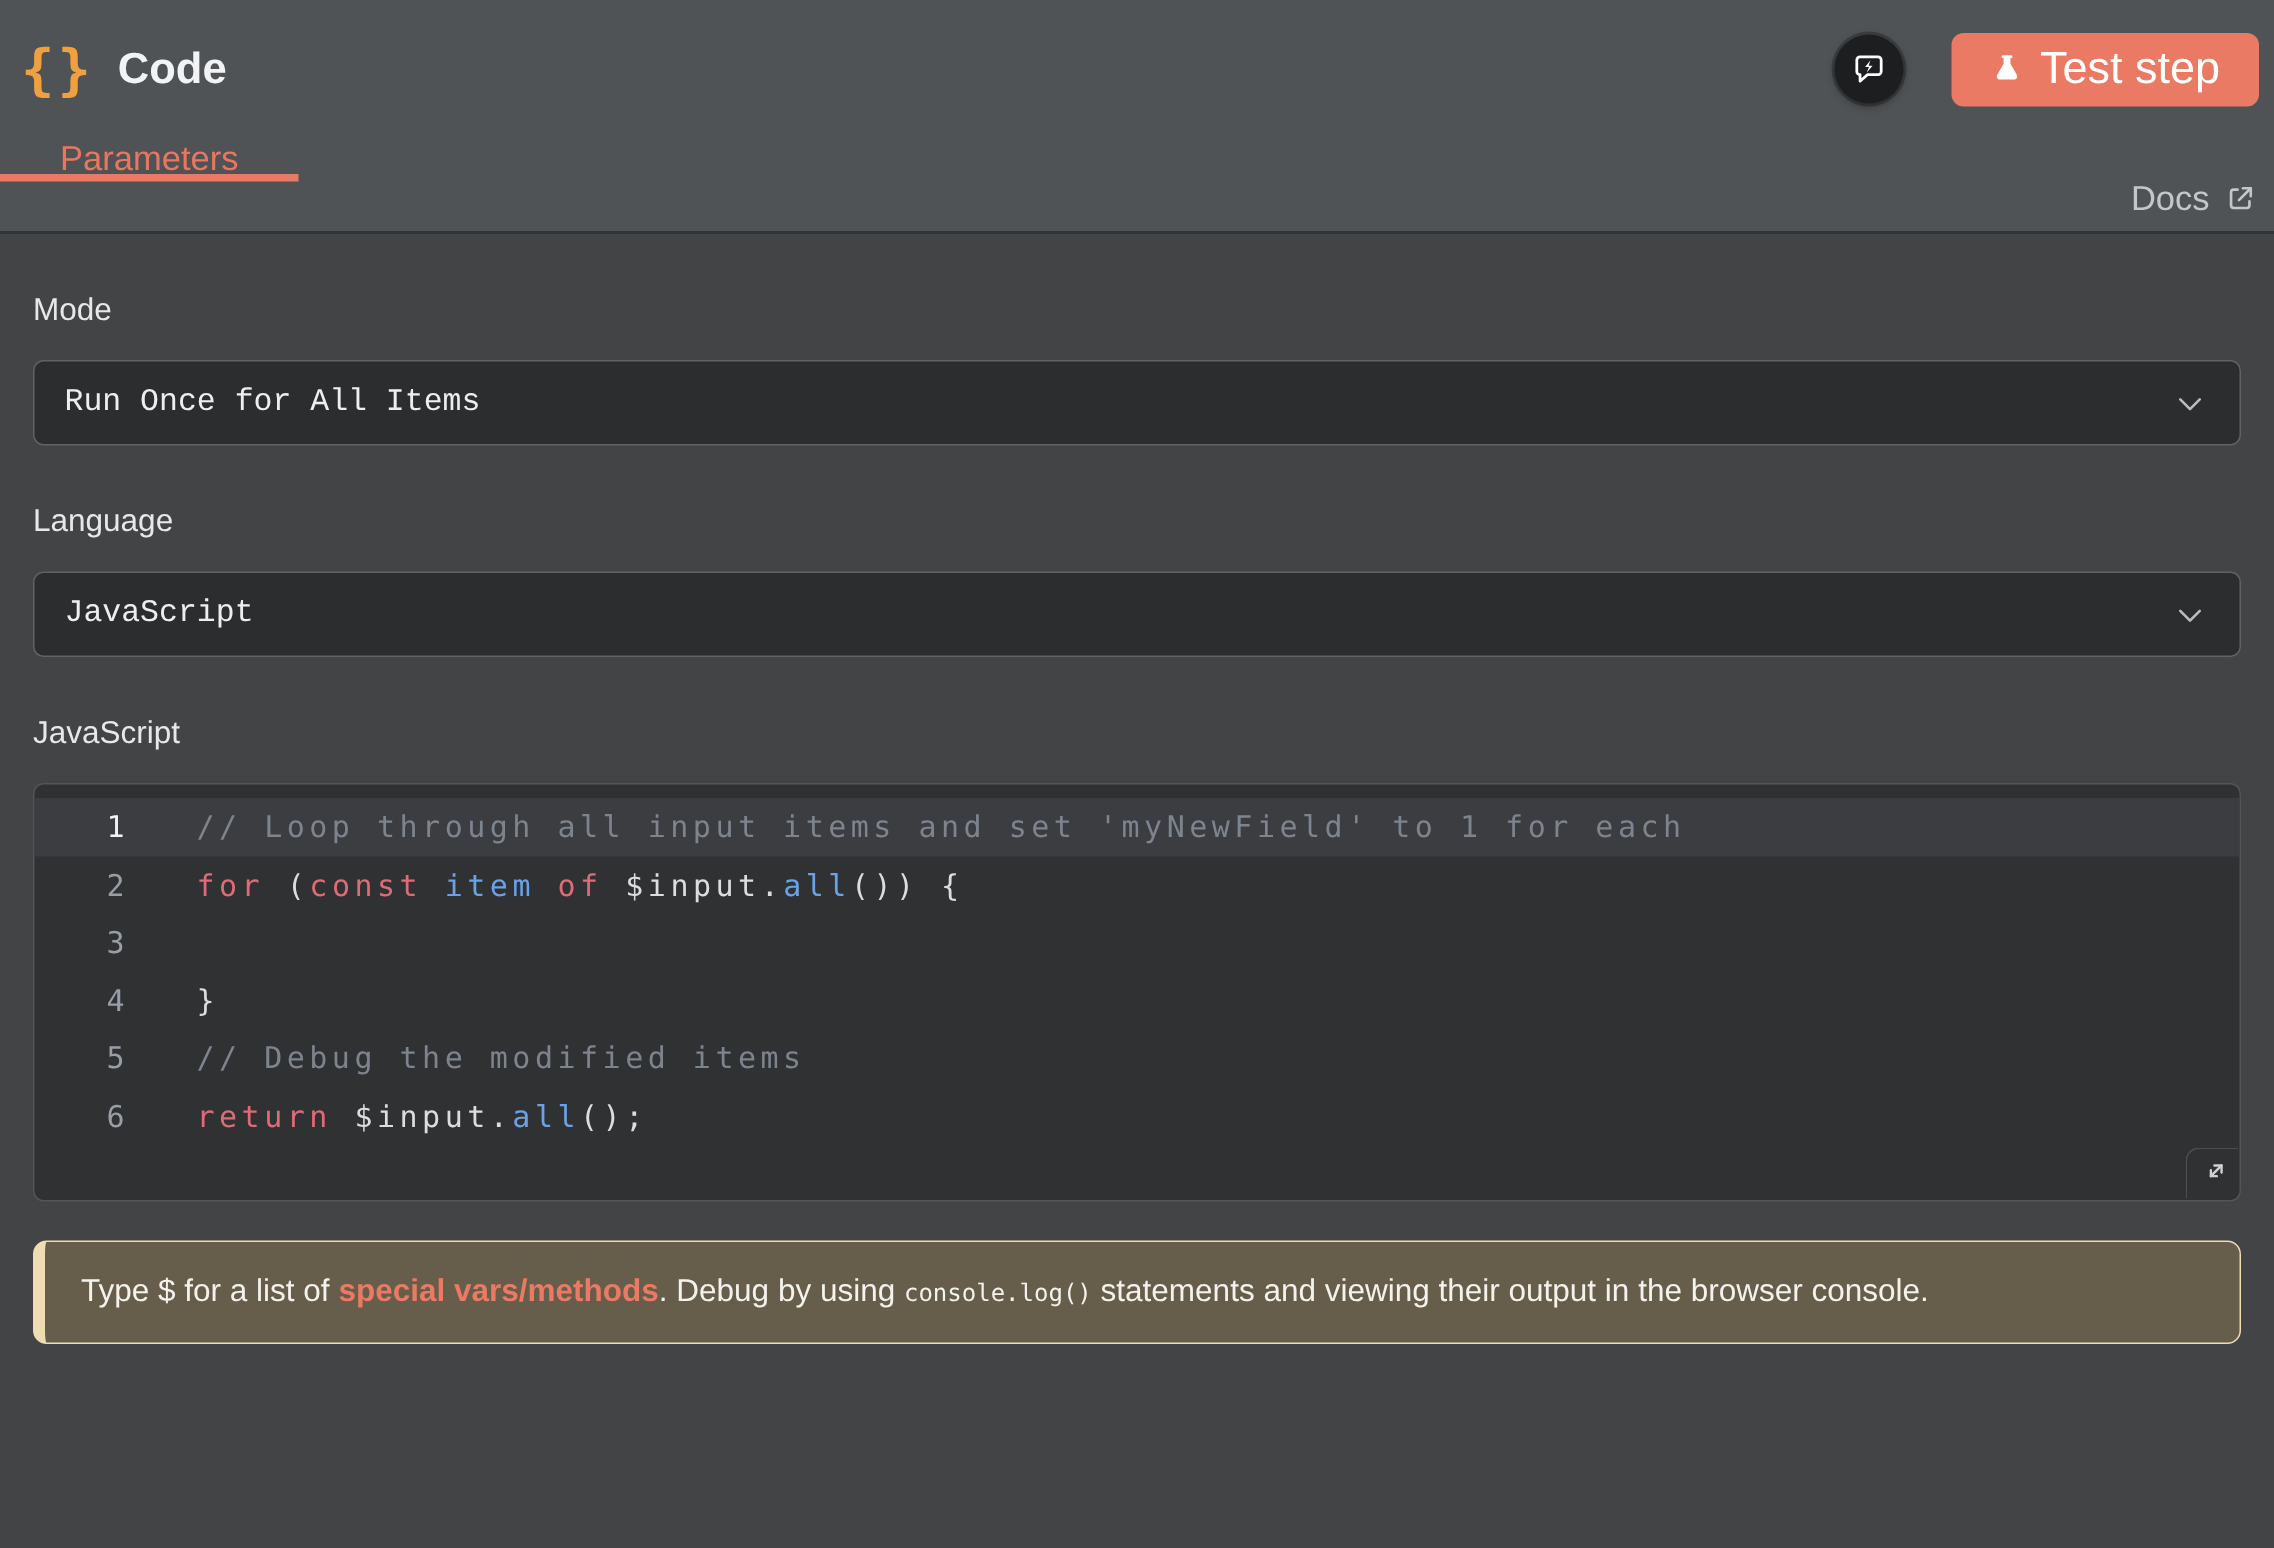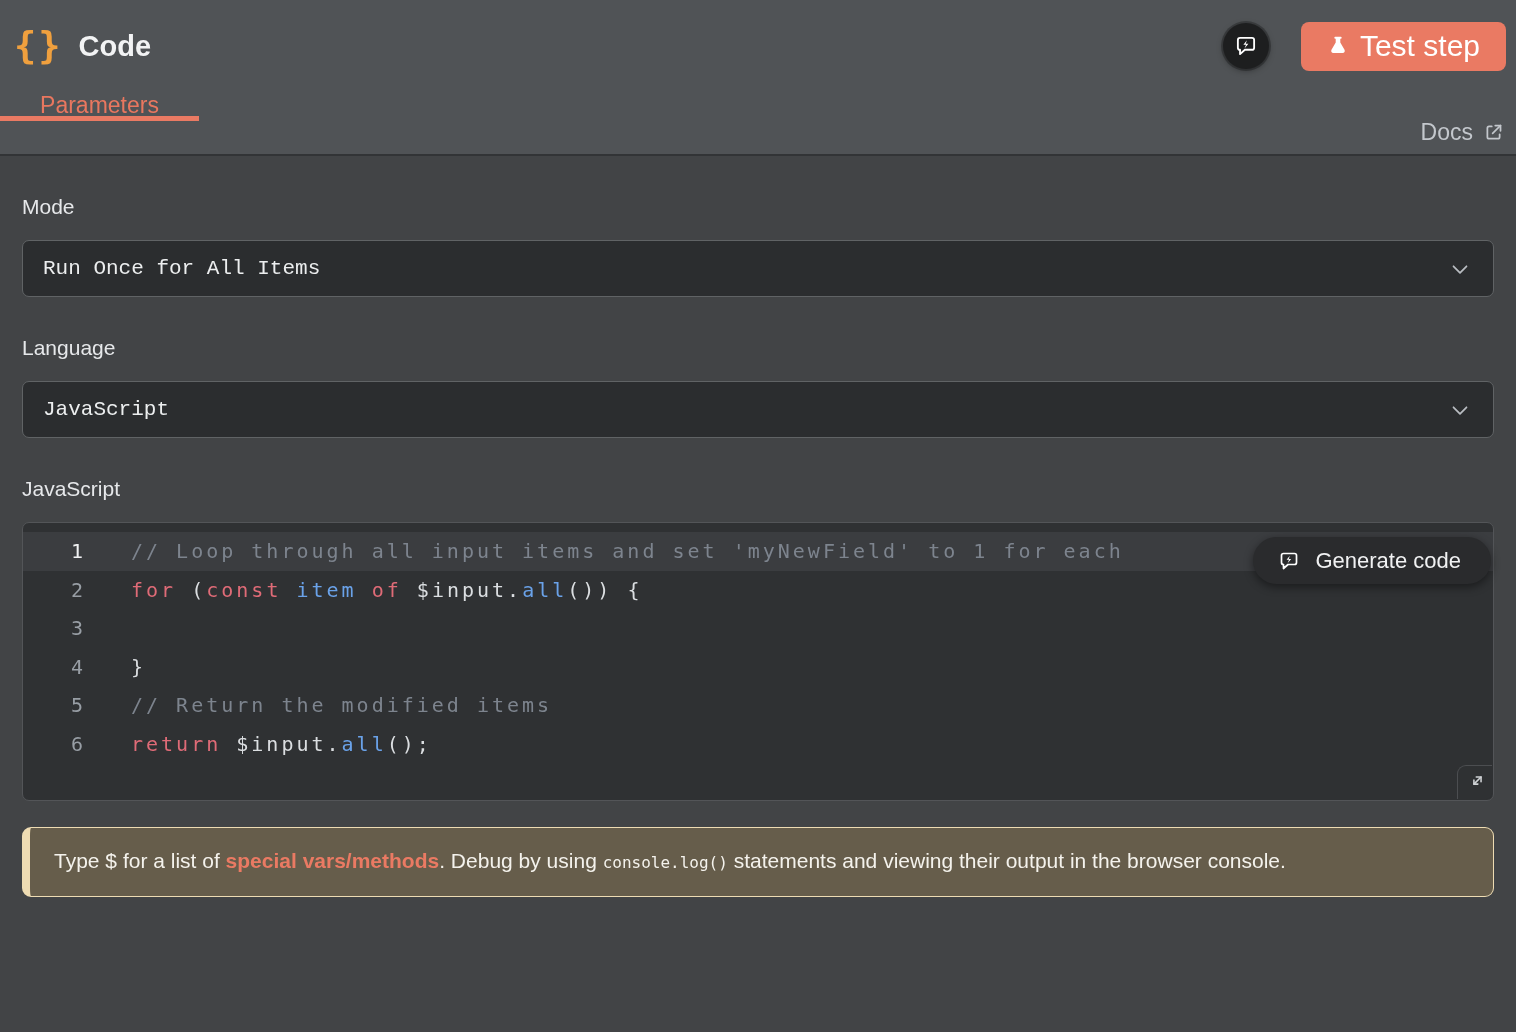--- a/index.html
+++ b/index.html
@@ -136,42 +136,33 @@
 
   <div class="field-label">JavaScript</div>
 
   <div class="editor-wrap">
     <div class="editor">
       <div>
           <div class="code-line active"><span class="gutter-num">1</span><span class="line-content"><span class="tok-comment">// Loop through all input items and set 'myNewField' to 1 for each</span></span></div>
           <div class="code-line"><span class="gutter-num">2</span><span class="line-content"><span class="tok-kw">for</span><span class="tok-plain"> (</span><span class="tok-kw">const</span><span class="tok-plain"> </span><span class="tok-var">item</span><span class="tok-plain"> </span><span class="tok-kw">of</span><span class="tok-plain"> $input.</span><span class="tok-var">all</span><span class="tok-plain">()) {</span></span></div>
           <div class="code-line"><span class="gutter-num">3</span></div>
           <div class="code-line"><span class="gutter-num">4</span><span class="line-content"><span class="tok-plain">}</span></span></div>
-          <div class="code-line"><span class="gutter-num">5</span><span class="line-content"><span class="tok-comment">// Return the modified items</span></span></div>
+          <div class="code-line"><span class="gutter-num">5</span><span class="line-content"><span class="tok-comment">// Debug the modified items</span></span></div>
           <div class="code-line"><span class="gutter-num">6</span><span class="line-content"><span class="tok-kw">return</span><span class="tok-plain"> $input.</span><span class="tok-var">all</span><span class="tok-plain">();</span></span></div>
         </div>
       <button class="expand-btn">
         <span>
           <svg width="19" height="19" viewBox="0 0 24 24" fill="none" stroke="#cfd2d5" stroke-width="2" stroke-linecap="round" stroke-linejoin="round">
             <path d="M13 5h6v6"></path>
             <path d="M19 5l-9 9"></path>
             <path d="M10 9v5h5"></path>
           </svg>
         </span>
       </button>
     </div>
 
-    <button class="generate-btn">
-      <span>
-        <svg width="24" height="24" viewBox="0 0 24 24" fill="none" stroke="#ffffff" stroke-width="1.7" stroke-linejoin="round" stroke-linecap="round">
-          <path d="M6.5 4.5h11a2 2 0 0 1 2 2v7a2 2 0 0 1-2 2H11l-4.5 4v-4h0a2 2 0 0 1-2-2v-7a2 2 0 0 1 2-2z"></path>
-          <path d="M12.8 6.8l-3.2 4h2.4l-1.4 3.4 3.6-4.2h-2.4z" fill="#ffffff" stroke="none"></path>
-        </svg>
-      </span>
-      <span>Generate code</span>
-    </button>
   </div>
 
   <div class="hint">
     <span><span class="seg-text">Type $ for a list of </span><span class="seg-link">special vars/methods</span><span class="seg-text">. Debug by using </span><span class="seg-code">console.log()</span><span class="seg-text"> statements and viewing their output in the browser console.</span></span>
   </div>
 
 </div>
 
 </body></html>

